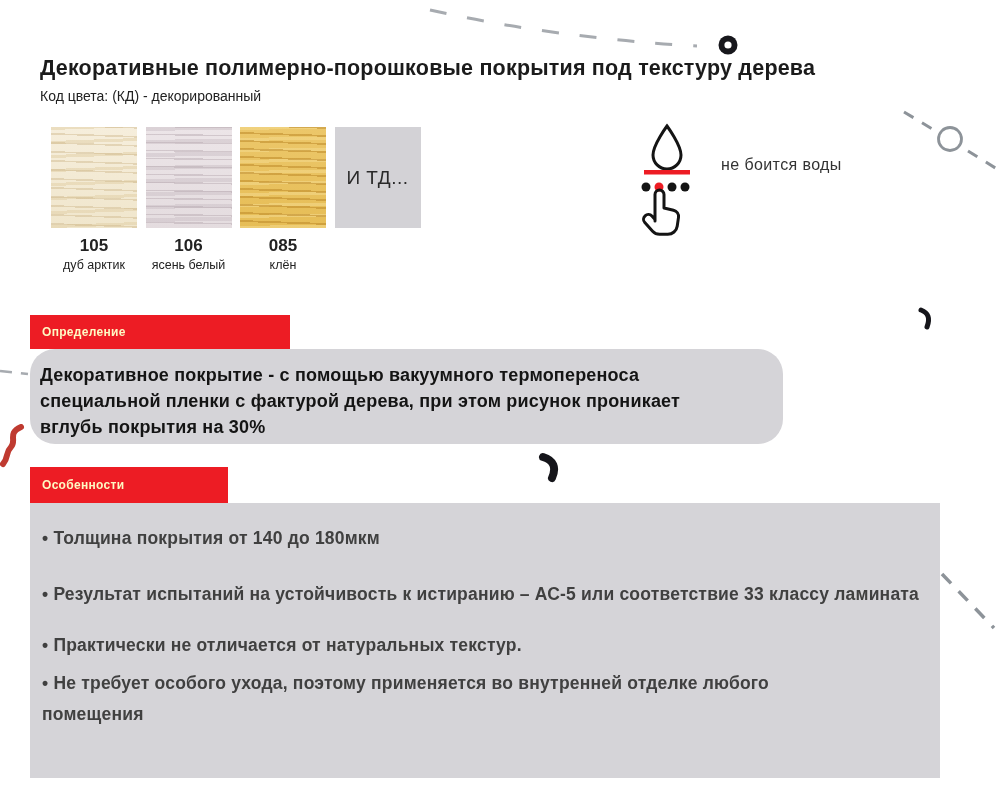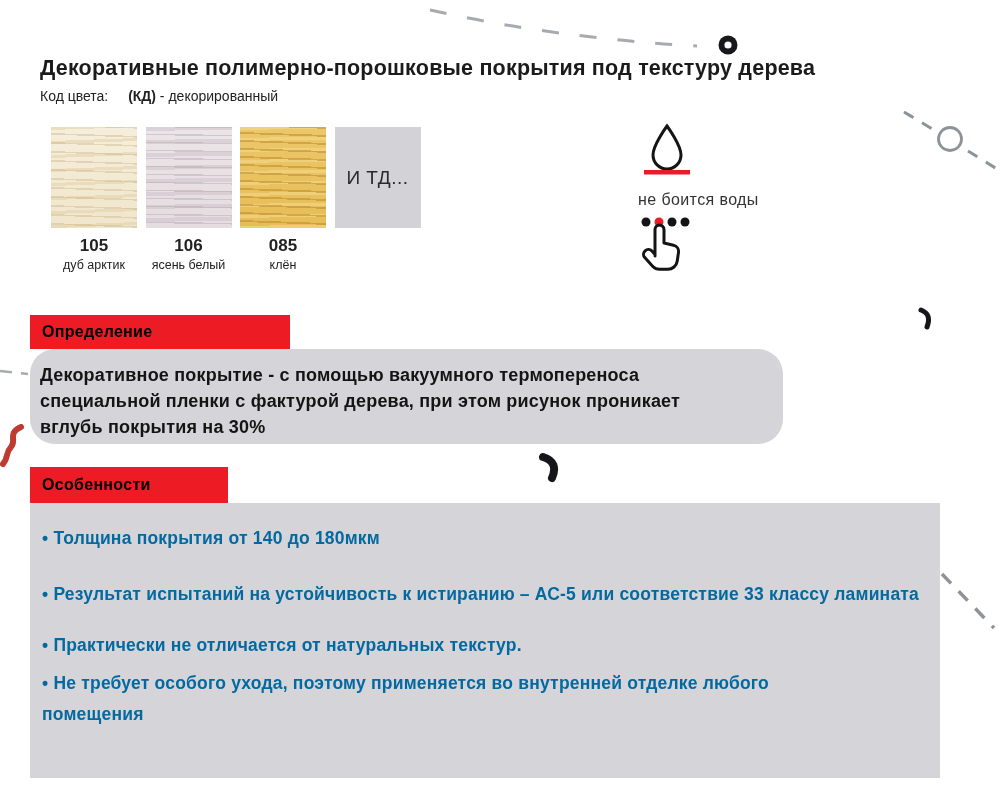--- a/index.html
+++ b/index.html
@@ -4,21 +4,21 @@
 <style>
   * { margin:0; padding:0; box-sizing:border-box; }
   html,body { background:#fff; }
   .canvas {
     position:relative; width:1000px; height:800px; background:#ffffff;
     font-family:"Liberation Sans","DejaVu Sans",sans-serif; color:#1c1c1c; overflow:hidden;
   }
   
   .title { position:absolute; left:40px; top:56px; font-size:21.5px; font-weight:800; letter-spacing:.2px; color:#1b1b1b; }
   .subtitle { position:absolute; left:40px; top:88px; font-size:14px; color:#222; }
-  .subtitle b { font-weight:700;margin-left:16px; }
+  .subtitle b { font-weight:400; }
   
   .swatch-row { position:absolute; left:51px; top:127px; display:flex; gap:8.5px; }
   .swatch { width:86px; }
   .chip { width:86px; height:101px; }
   .sw-0 .chip { background:
       repeating-linear-gradient(182deg, rgba(205,182,138,.45) 0 1.6px, rgba(0,0,0,0) 1.6px 9px),
       repeating-linear-gradient(178deg, rgba(226,208,168,.55) 0 3px, rgba(0,0,0,0) 3px 14px),
       linear-gradient(180deg,#f6eedc,#f0e6cc); }
   .sw-1 .chip { background:
       repeating-linear-gradient(181deg, rgba(184,170,177,.5) 0 1.5px, rgba(0,0,0,0) 1.5px 8px),
@@ -31,33 +31,33 @@
   .sw-3 .chip { background:
       repeating-linear-gradient(182deg, rgba(189,137,40,.55) 0 1.8px, rgba(0,0,0,0) 1.8px 8px),
       repeating-linear-gradient(179deg, rgba(243,216,138,.6) 0 3px, rgba(0,0,0,0) 3px 11px),
       linear-gradient(180deg,#ecc76a,#e6bd56); }
   .sw-code { text-align:center; font-size:17px; font-weight:700; margin-top:8px; color:#222; }
   .sw-name { text-align:center; font-size:12.5px; color:#222; margin-top:2px; white-space:nowrap; }
   .etc-box { width:86px; height:101px; background:#d3d2d6; display:flex; align-items:center; justify-content:center;
              font-size:19px; letter-spacing:.5px; color:#2a2a2a;text-align:right; }
   
   .features { position:absolute; left:638px; top:122px; display:flex; flex-direction:column; gap:5px; width:330px; }
-  .feature { display:flex; align-items:flex-start; gap:10px;flex-direction:column; }
+  .feature { display:flex; align-items:flex-end; gap:25px; }
   .feature .ic { width:58px; flex:0 0 58px; display:flex; justify-content:center; }
   .feature .txt { font-size:16px; color:#333; letter-spacing:.4px; line-height:1.3; }
   
-  .sec-label { position:absolute; background:#ed1c24; color:#000000; font-weight:800; font-size:16px;
+  .sec-label { position:absolute; background:#ed1c24; color:#fef9c3; font-weight:800; font-size:12px;
                letter-spacing:.3px; padding-left:12px; display:flex; align-items:center; }
   .lbl-def { left:30px; top:315px; width:260px; height:34px; }
   .lbl-feat { left:30px; top:467px; width:198px; height:36px; }
   .panel { position:absolute; background:#d5d4d8; }
   .panel-def { left:30px; top:349px; width:753px; height:95px; padding:13px 20px 0 10px;border-radius:25px; }
   .panel-def p { font-size:18px; font-weight:700; line-height:1.45; max-width:700px; color:#141414; letter-spacing:.2px; }
   .panel-feat { left:30px; top:503px; width:910px; height:275px; padding:20px 20px 0 12px; }
-  .bullet { font-size:17.5px; font-weight:700; line-height:1.8; color:#0369a1; letter-spacing:.2px; max-width:880px; }
+  .bullet { font-size:17.5px; font-weight:700; line-height:1.8; color:#404040; letter-spacing:.2px; max-width:880px; }
   .bullet::before { content:"\2022\00a0"; }
   .bullet:nth-child(1){ margin-bottom:24px; }
   .bullet:nth-child(2){ margin-bottom:20px; max-width:885px; }
   .bullet:nth-child(3){ margin-bottom:6px; }
   .bullet:nth-child(4){ max-width:730px; }
   
   .deco { position:absolute; pointer-events:none; }
 </style>
 </head>
 <body>

